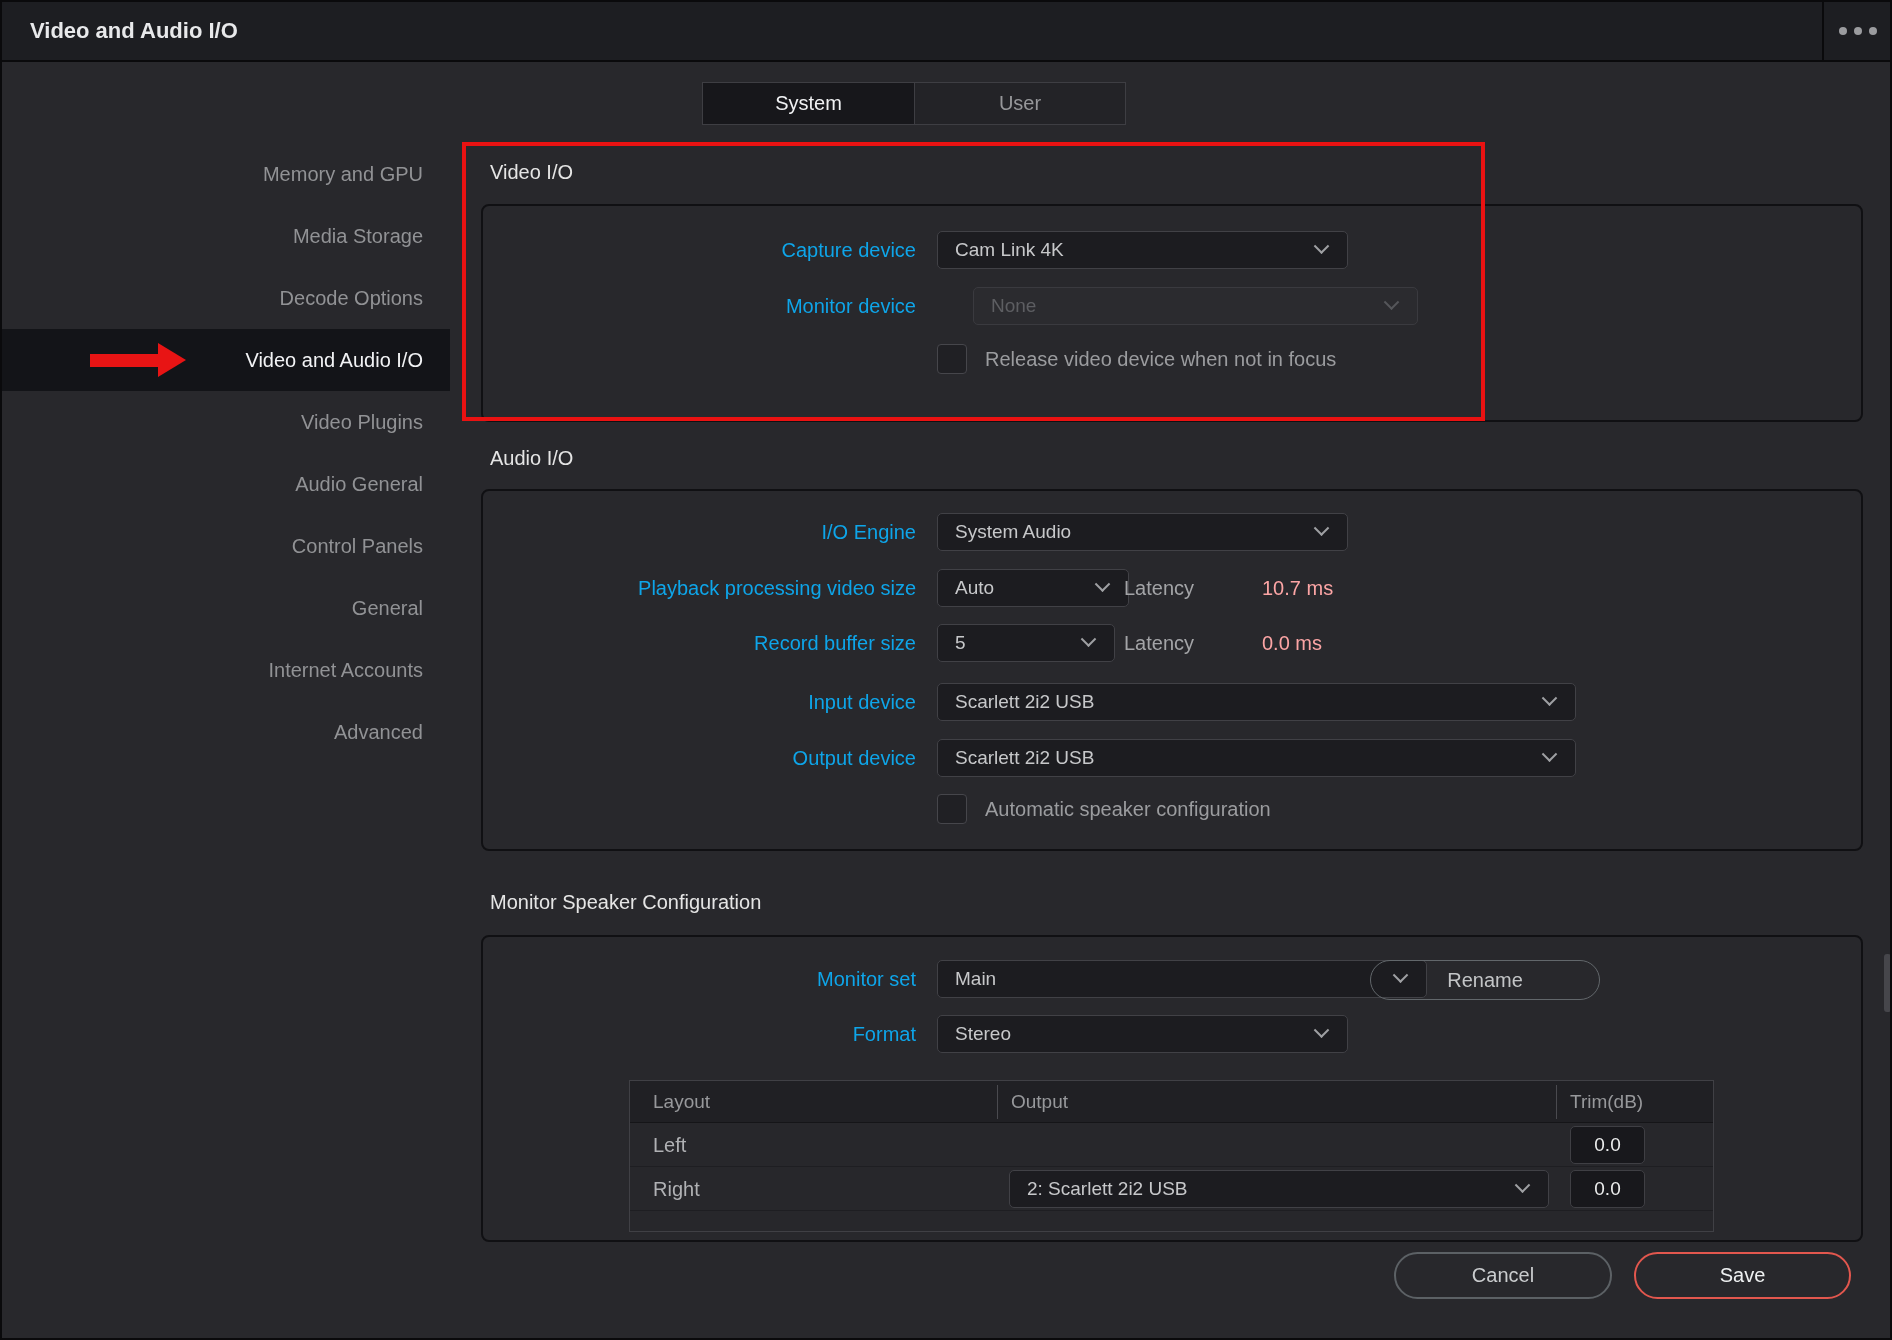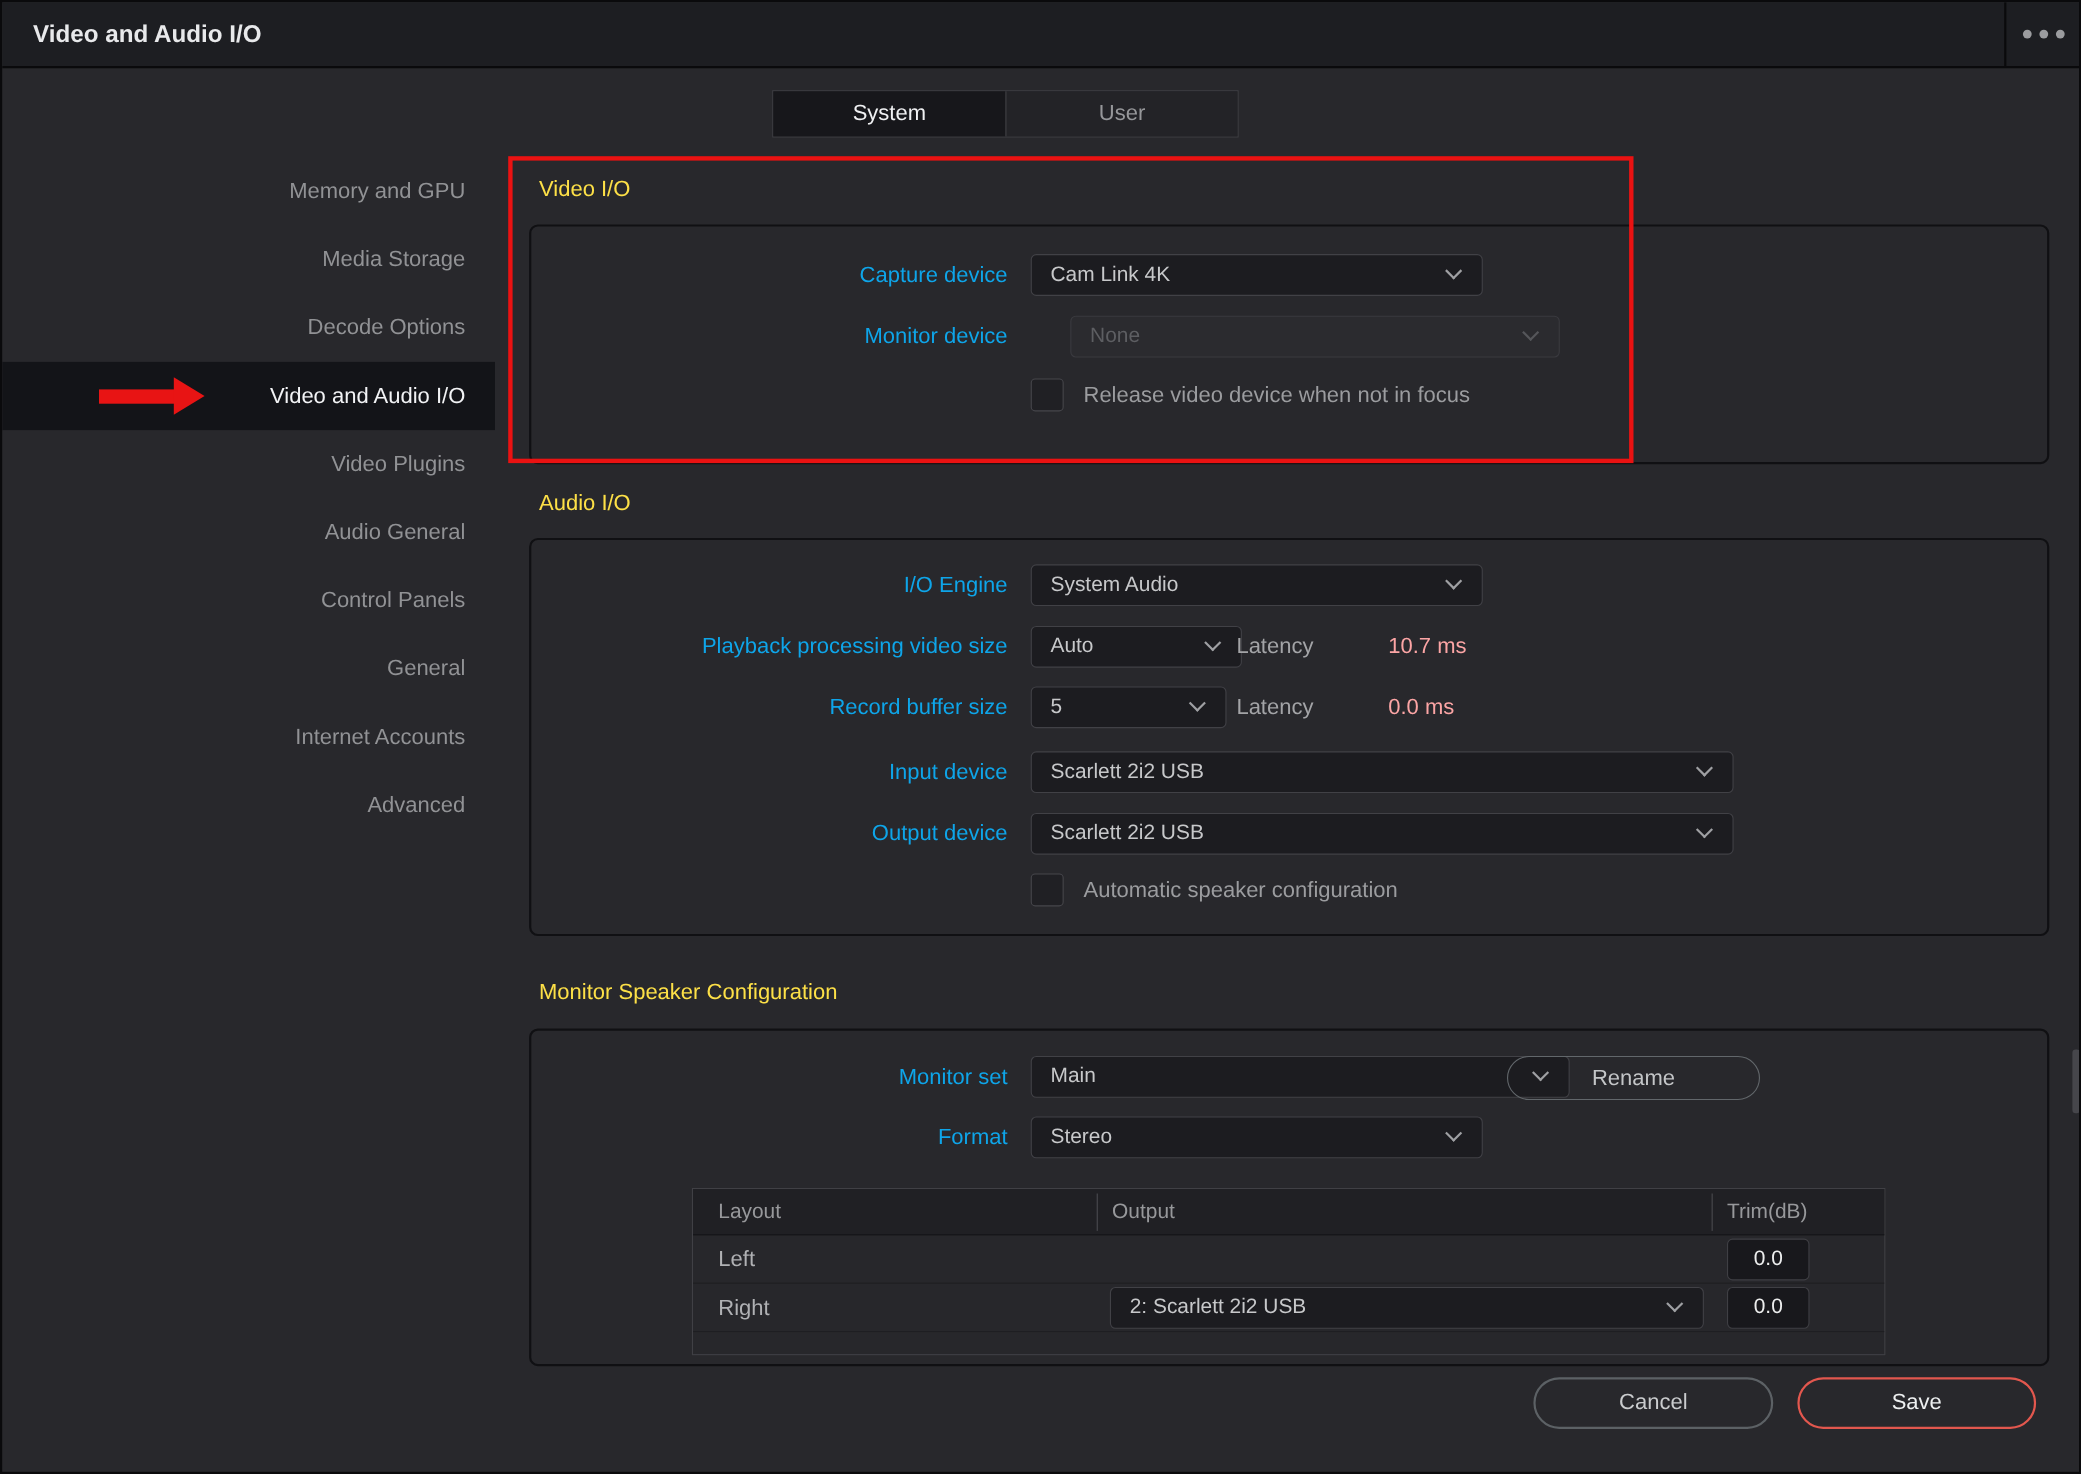--- a/index.html
+++ b/index.html
@@ -14,21 +14,21 @@
   .tabs{position:absolute;left:700px;top:80px;height:43px;display:flex;border:1px solid #3e3e43;}
   .tab{width:211px;height:100%;display:flex;align-items:center;justify-content:center;font-size:20px;cursor:pointer;}
   .tab.active{background:#17171b;color:#f0f1f3;}
   .tab.inactive{background:#232327;color:#96979a;border-left:1px solid #3e3e43;}
   
   .side-item{position:absolute;left:0;width:448px;height:62px;line-height:62px;padding-right:27px;text-align:right;font-size:20px;color:#919295;cursor:pointer;}
   .side-item.selected{background:#131418;color:#f2f3f5;}
   .arrow-body{position:absolute;left:88px;top:352px;width:70px;height:13px;background:#e81414;}
   .arrow-head{position:absolute;left:156px;top:341px;width:0;height:0;border-left:28px solid #e81414;border-top:17px solid transparent;border-bottom:17px solid transparent;}
   
-  .section-title{position:absolute;height:28px;line-height:28px;font-size:20px;color:#fde047;text-align:right;}
+  .section-title{position:absolute;height:28px;line-height:28px;font-size:20px;color:#e5e5e5;text-align:right;}
   .groupbox{position:absolute;border:2px solid #101013;border-radius:8px;}
   .flabel{position:absolute;left:460px;width:454px;height:38px;line-height:38px;text-align:right;font-size:20px;color:#0ea5e9;}
   .dropdown{position:absolute;height:38px;background:#1c1c20;border:1px solid #414146;border-radius:5px;display:flex;align-items:center;padding-left:17px;font-size:19px;color:#c7c8ca;cursor:pointer;}
   .dropdown .chev{margin-left:auto;margin-right:20px;width:11px;height:11px;border-right:2px solid #9fa0a3;border-bottom:2px solid #9fa0a3;transform:rotate(45deg) translate(-3px,-3px);}
   .dropdown.disabled{background:#2b2b2f;border-color:#3a3a3f;color:#5d5e62;cursor:default;}
   .dropdown.disabled .chev{border-color:#55565a;}
   .checkbox{position:absolute;width:30px;height:30px;background:#202024;border:1px solid #46464b;border-radius:4px;cursor:pointer;}
   .cb-label{position:absolute;height:30px;line-height:30px;font-size:20px;color:#9b9c9f;}
   .lat-label{position:absolute;left:1122px;height:38px;line-height:38px;font-size:20px;color:#a3a4a7;}
   .lat-value{position:absolute;left:1260px;height:38px;line-height:38px;font-size:20px;color:#fca5a5;}

